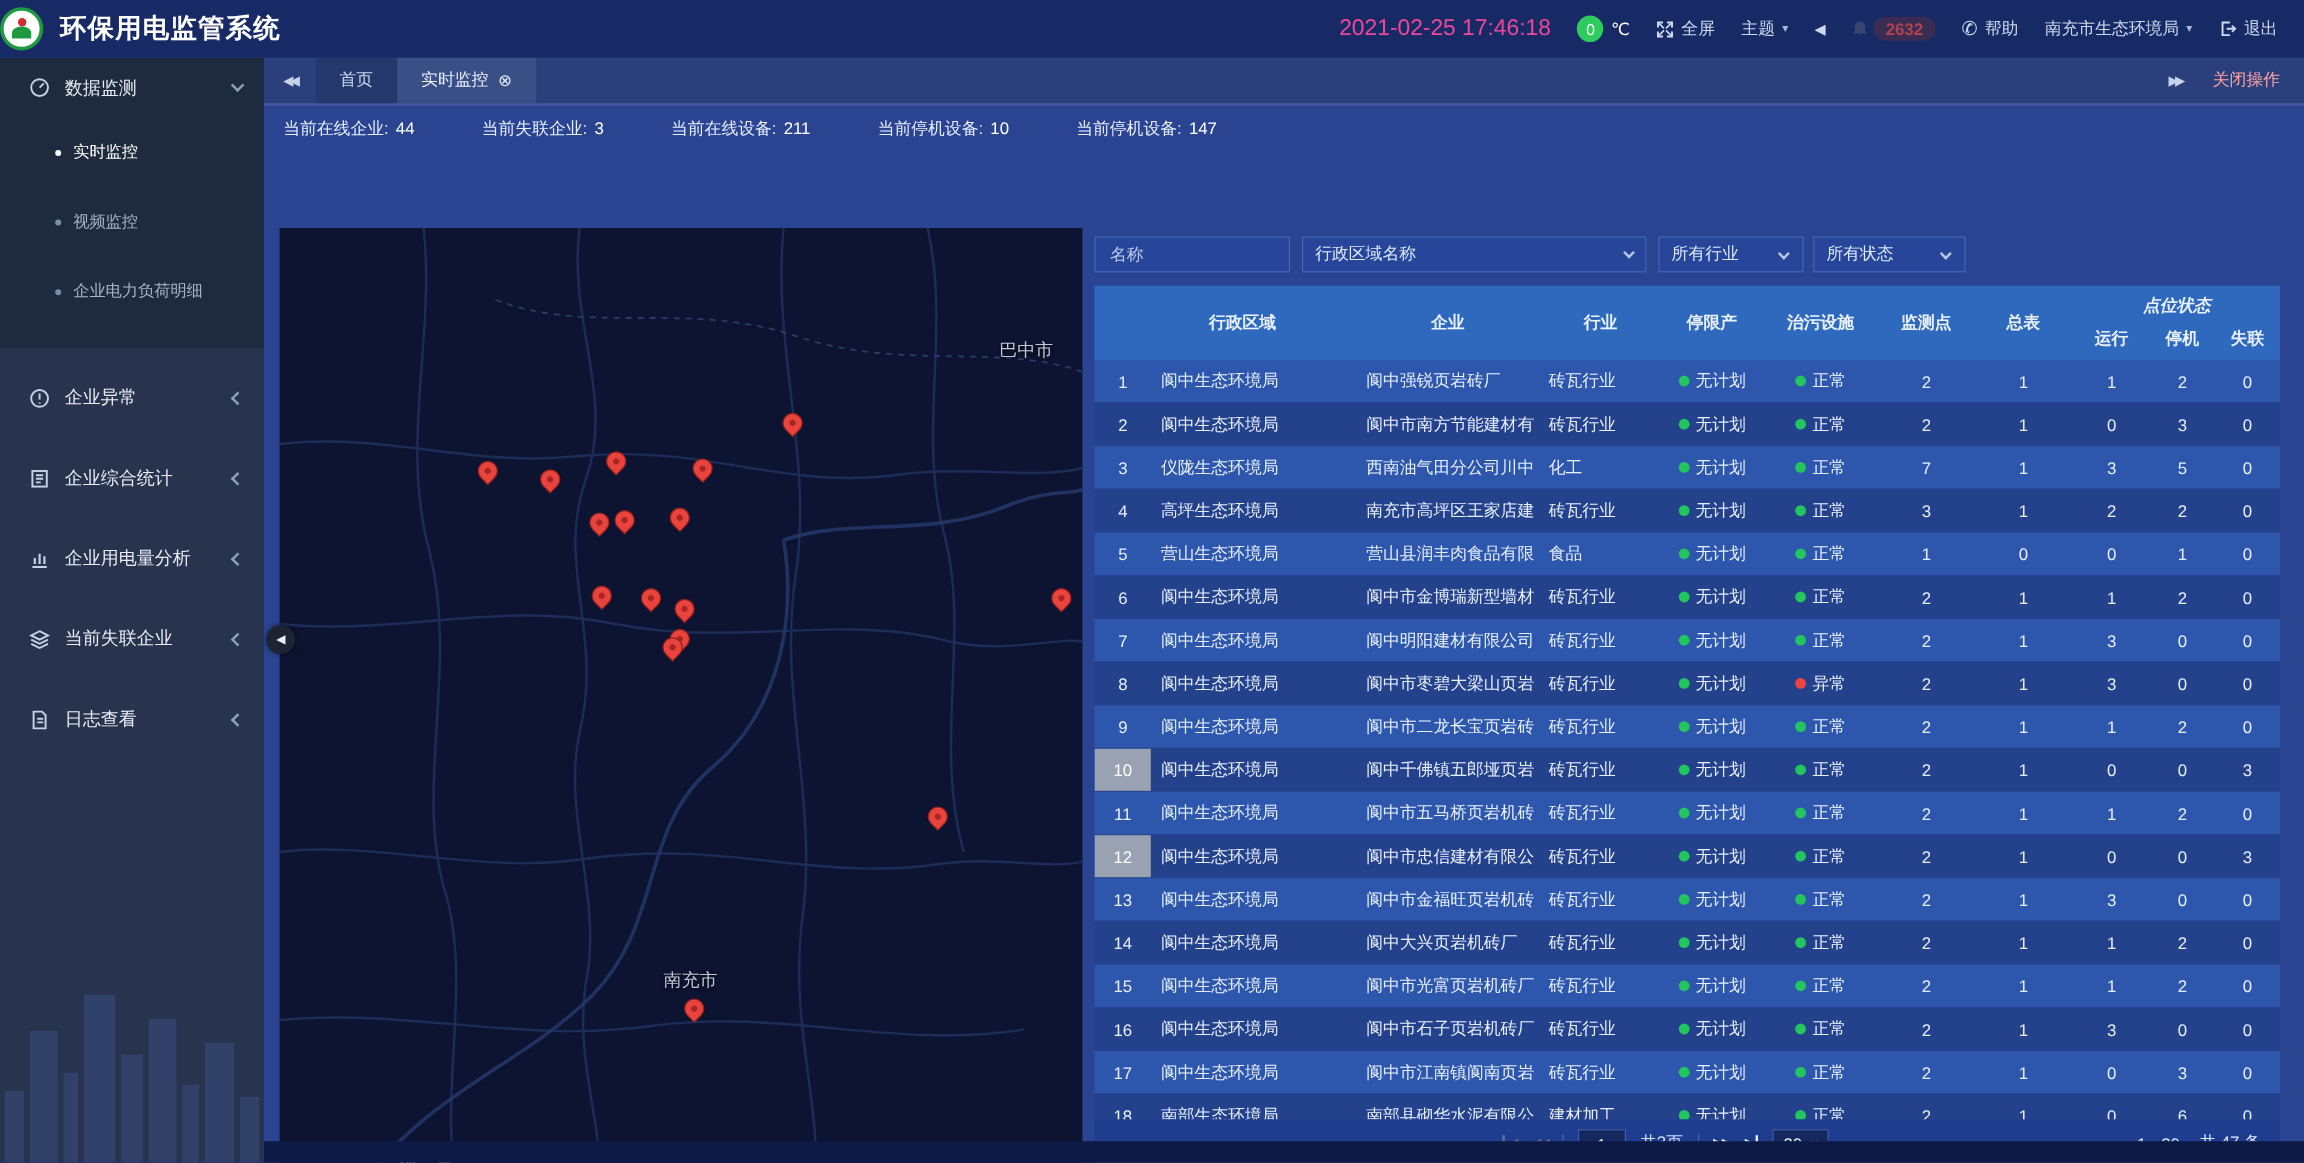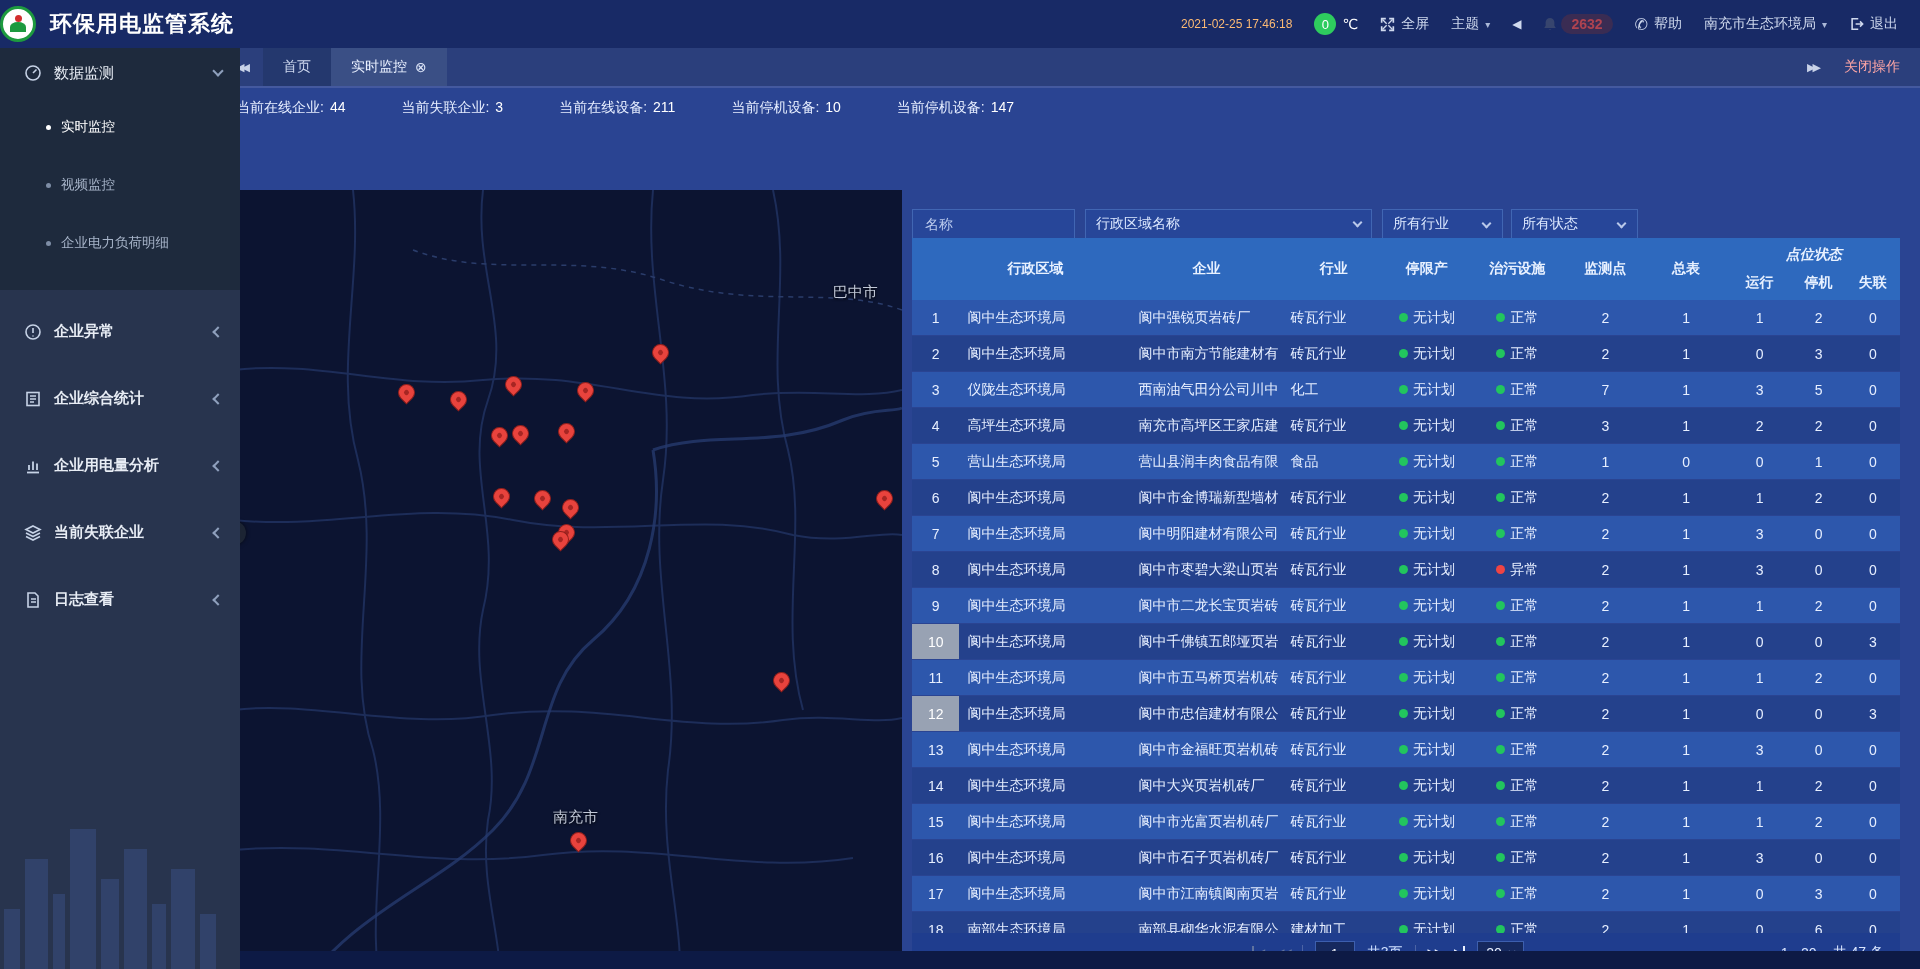--- a/index.html
+++ b/index.html
@@ -7,45 +7,45 @@
   .page{position:relative;width:1920px;height:969px;overflow:hidden;background:#2a4492;}
 
   
   .topbar{position:absolute;left:0;top:0;width:1920px;height:48px;background:#182a66;display:flex;align-items:center;z-index:30;}
   .brand{display:flex;align-items:center;gap:14px;}
   .logo{width:36px;height:36px;border-radius:50%;background:#fff;border:3px solid #1d9a3f;position:relative;overflow:hidden;}
   .logo::before{content:"";position:absolute;left:7px;top:13px;width:16px;height:10px;border-radius:50% 50% 0 0;background:#1d9a3f;}
   .logo::after{content:"";position:absolute;left:12px;top:6px;width:7px;height:7px;border-radius:50%;background:#d22e2e;}
   .app-title{color:#fff;font-size:22px;font-weight:700;letter-spacing:1px;}
   .top-right{margin-left:auto;display:flex;align-items:center;gap:22px;padding-right:22px;color:#cfd9ee;font-size:14px;}
-  .clock{font-size:12px;color:#fdba74;}
+  .clock{font-size:19px;color:#ec4899;}
   .temp{display:flex;align-items:center;gap:6px;color:#fff;}
   .temp-badge{width:22px;height:22px;border-radius:50%;background:#2ecc5e;color:#fff;font-size:13px;display:flex;align-items:center;justify-content:center;}
   .hbtn{display:flex;align-items:center;gap:6px;cursor:pointer;white-space:nowrap;}
   .hbtn svg{display:block;}
   .caret{font-size:10px;color:#aab8d8;}
   .tri-icon{font-size:12px;color:#cfd9ee;}
   .bell-wrap{display:flex;align-items:center;gap:4px;opacity:.95;}
   .bell-badge{background:#3c2d53;border-radius:10px;padding:2px 10px;color:#b8454f;font-size:14px;font-weight:700;}
   .phone-glyph{font-size:16px;}
 
   
-  .sidebar{position:absolute;left:0;top:48px;width:240px;height:921px;background:#28344e;overflow:hidden;z-index:20;}
+  .sidebar{position:absolute;left:0;top:48px;width:220px;height:921px;background:#28344e;overflow:hidden;z-index:20;}
   .side-group{background:#1e2a3d;padding-bottom:18px;}
   .side-section{height:50px;display:flex;align-items:center;padding:0 18px 0 24px;color:#e8edf5;font-size:15px;cursor:pointer;}
   .side-section .sicon{width:18px;height:18px;margin-right:12px;color:#c6d2e6;flex:0 0 auto;}
   .side-section .slabel{flex:1;}
   .chev{width:8px;height:8px;border-right:2px solid #8fa0bd;border-bottom:2px solid #8fa0bd;flex:0 0 auto;}
   .chev.down{transform:rotate(45deg);margin-top:-4px;}
   .chev.left{transform:rotate(135deg);}
   .subitem{display:flex;align-items:center;padding:0 0 0 46px;height:58px;color:#a7b4c9;font-size:13.5px;cursor:pointer;}
   .subitem .dot{width:5px;height:5px;border-radius:50%;background:#7e8da6;margin-right:10px;flex:0 0 auto;}
   .subitem.active{color:#ffffff;}
   .subitem.active .dot{background:#ffffff;}
-  .side-plain{margin-top:8px;font-weight:bold;}
+  .side-plain{margin-top:8px;}
   .side-plain .side-section{height:67px;}
   .skyline{position:absolute;left:0;bottom:0;width:220px;height:150px;display:flex;align-items:flex-end;gap:5px;padding:0 4px;opacity:.5;}
   .skyline div{background:#50essai;}
   .sk{background:#4a68b5;opacity:.55;}
 
   
   .main{position:absolute;left:220px;top:48px;width:1700px;height:921px;}
   .tabbar{position:absolute;left:0;top:0;width:1700px;height:40px;background:#2b3f7c;display:flex;align-items:stretch;border-bottom:2px solid #44599f;}
   .tab-collapse{display:flex;align-items:center;padding:0 16px;color:#c8d2e8;font-size:11px;letter-spacing:-3px;cursor:pointer;}
   .tab{display:flex;align-items:center;gap:8px;padding:0 20px;font-size:14px;color:#cdd8ef;cursor:pointer;background:#24386e;}
@@ -65,21 +65,21 @@
   .map-panel{position:absolute;left:13px;top:64px;width:669px;height:809px;background:#0c1431;overflow:hidden;}
   .map-roads{position:absolute;left:0;top:0;}
   .city{position:absolute;color:#c2c9d8;font-size:15px;transform:translate(-50%,-50%);text-shadow:0 1px 3px #000;white-space:nowrap;}
   .pin-wrap{position:absolute;width:0;height:0;}
   .pin{position:absolute;left:-9px;top:-20px;width:17px;height:17px;background:#e8433d;border-radius:50% 50% 50% 0;transform:rotate(-45deg);border:1px solid #8f1f1c;}
   .pin::after{content:"";position:absolute;left:5px;top:5px;width:5px;height:5px;border-radius:50%;background:#a72623;}
   .map-collapse{position:absolute;left:2px;top:395px;width:24px;height:24px;border-radius:50%;background:#1c2433;color:#e8eeff;display:flex;align-items:center;justify-content:center;font-size:10px;cursor:pointer;z-index:5;box-shadow:0 0 4px rgba(0,0,0,.6);}
 
   
   .right-panel{position:absolute;left:692px;top:67px;width:988px;height:786px;}
-  .filters{position:absolute;left:0;top:16px;width:988px;height:14px;display:flex;gap:10px;}
+  .filters{position:absolute;left:0;top:4px;width:988px;height:14px;display:flex;gap:10px;}
   .fbox{height:30px;background:#274699;border:1px solid #4166b3;color:#dce8ff;font-size:14px;display:flex;align-items:center;padding:0 10px;}
   .fbox input{background:transparent;border:none;outline:none;color:#dce8ff;font-size:14px;width:100%;}
   .fbox input::placeholder{color:#c3d2f2;opacity:.95;}
   .fbox .fchev{margin-left:auto;width:7px;height:7px;border-right:2px solid #b9c8ea;border-bottom:2px solid #b9c8ea;transform:rotate(45deg);margin-top:-3px;}
   .f-name{width:163px;}
   .f-region{width:287px;}
   .f-industry{width:121px;padding-right:34px;position:relative;}
   .f-industry .fchev,.f-status .fchev{position:absolute;right:12px;top:13px;margin-left:0;}
   .f-status{width:127px;padding-right:30px;position:relative;margin-left:-2px;}
 

